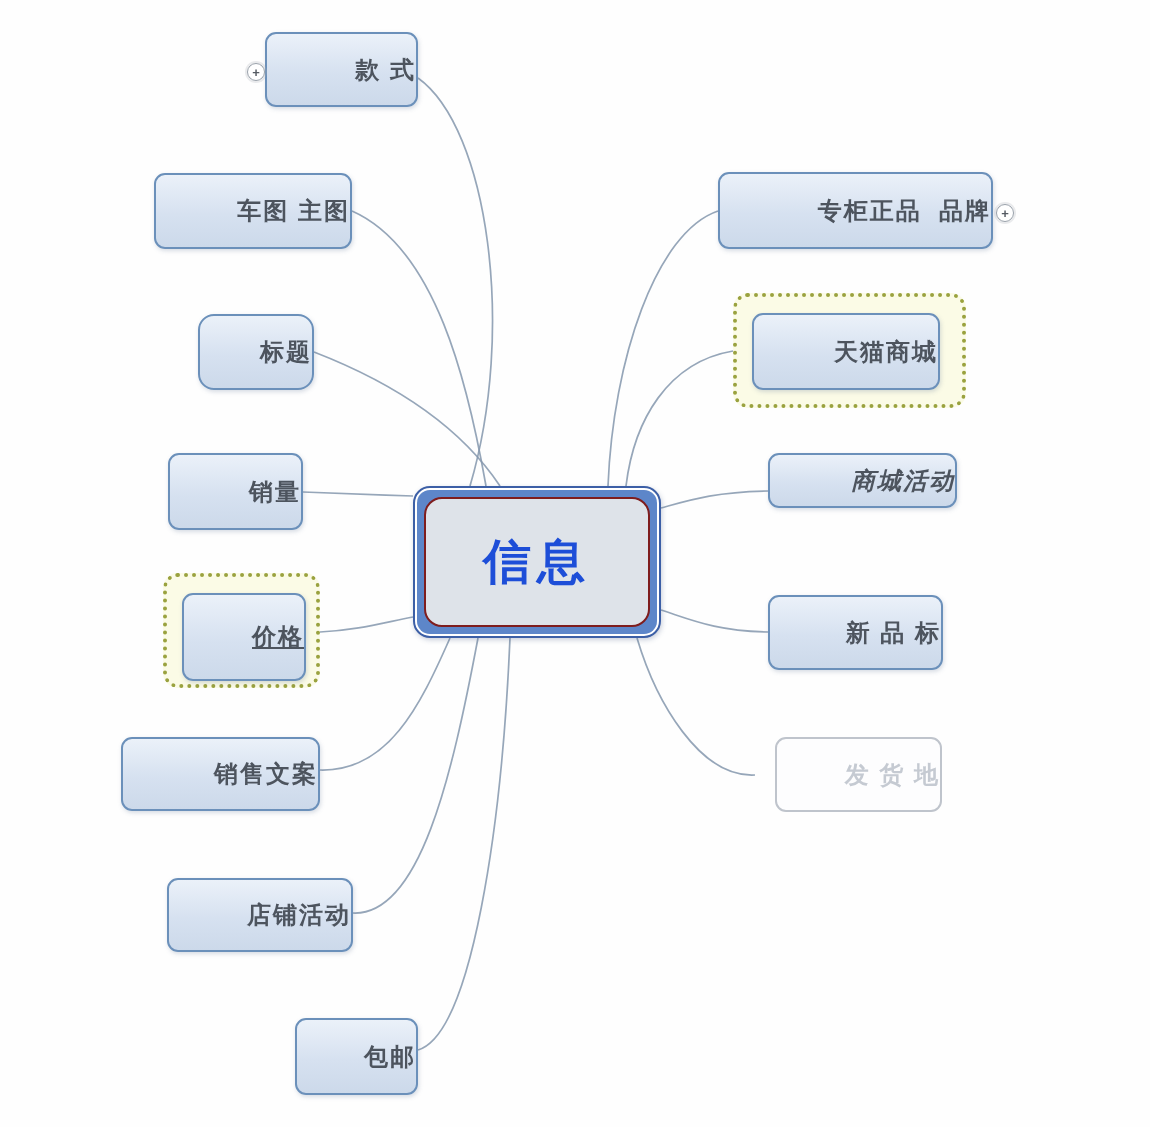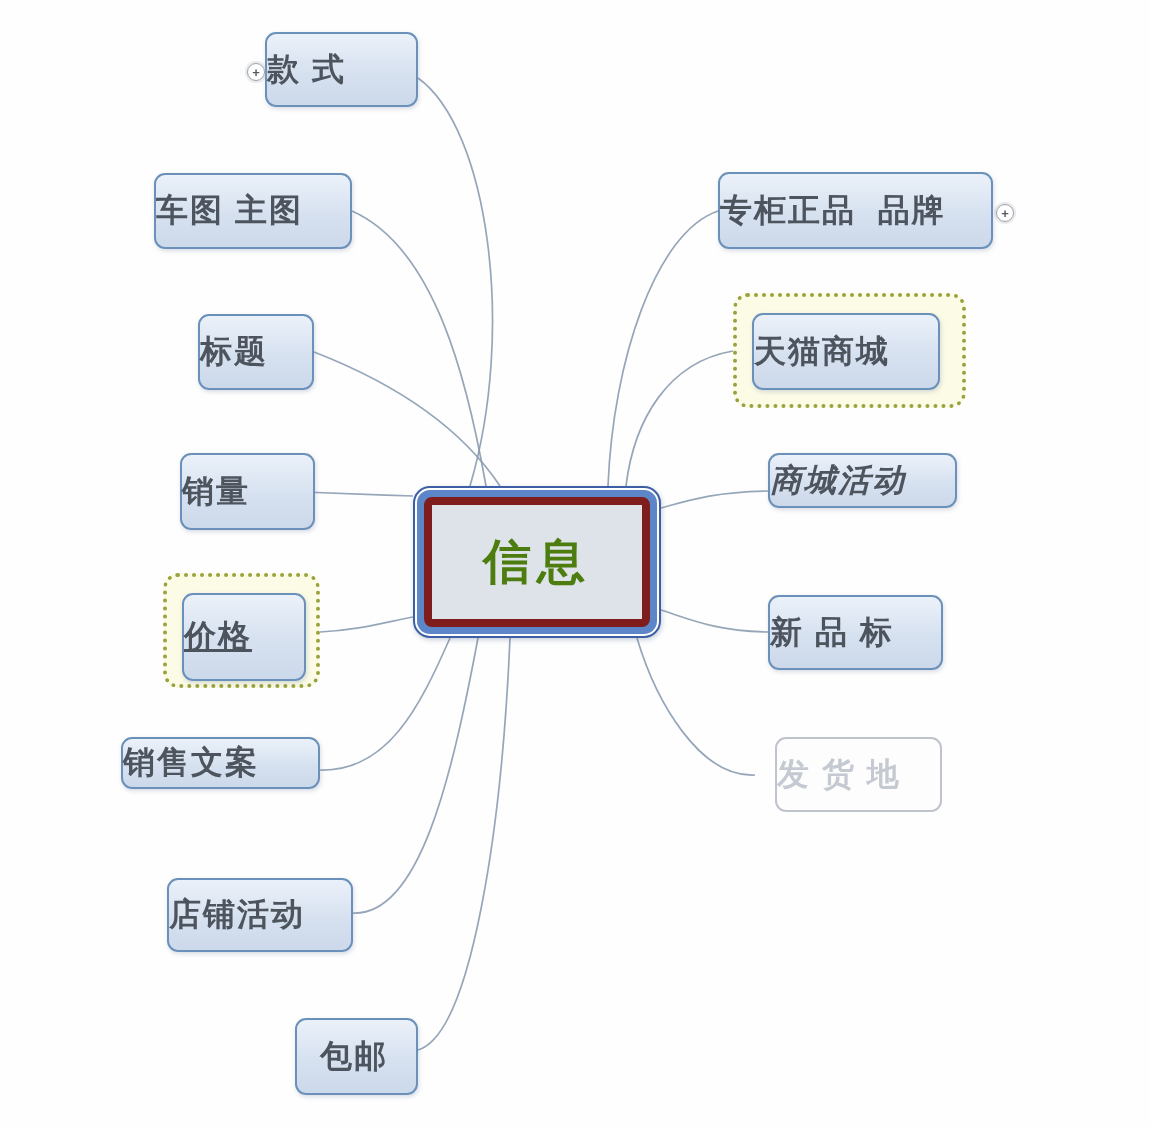--- a/index.html
+++ b/index.html
@@ -6,22 +6,22 @@
   #canvas{
     position:relative;width:1150px;height:1127px;overflow:hidden;
     background:#fefefe;font-family:"Liberation Sans","DejaVu Sans",sans-serif;
   }
   #edges{position:absolute;left:0;top:0;width:1150px;height:1127px;}
   #edges path{fill:none;stroke:#8496ad;stroke-width:1.7;opacity:.85;}
   .node{
     position:absolute;box-sizing:border-box;
     border:2.5px solid #6b90ba;border-radius:11px;
     background:linear-gradient(180deg,#ebf1f9 0%,#d6e1f0 55%,#ccd9ea 100%);
-    display:flex;align-items:center;justify-content:flex-start;
-    color:#4d545e;font-size:32px;font-weight:bold;letter-spacing:2px;
+    display:flex;align-items:center;justify-content:flex-end;
+    color:#4d545e;font-size:24px;font-weight:bold;letter-spacing:2px;
     box-shadow:1px 2px 4px rgba(100,120,150,.25);
     white-space:pre;
   }
   .node.faded{
     border-color:#bfc4cc;background:#fdfdfe;color:#c5cad2;box-shadow:none;margin-left:20px;
   }
   .hl{
     position:absolute;box-sizing:border-box;
     border:4px dotted #9aa23f;border-radius:15px;background:#fbfbe6;
   }
@@ -29,23 +29,23 @@
     position:absolute;box-sizing:border-box;
     border:2px solid #3c5fa6;border-radius:17px;padding:2px;background:#ffffff;
     box-shadow:1px 2px 5px rgba(80,100,140,.3);
   }
   .center-mid{
     box-sizing:border-box;width:100%;height:100%;
     background:#5d86c9;border-radius:13px;padding:7px;
   }
   .center-inner{
     box-sizing:border-box;width:100%;height:100%;
-    background:#dee3e9;border:8px solid #7f1d1d;border-radius:8px;
+    background:#dee3e9;border:2px solid #7f1d1d;border-radius:18px;
     display:flex;align-items:center;justify-content:center;
-    color:#4d7c0f;font-size:48px;font-weight:bold;letter-spacing:6px;
+    color:#1d4ed8;font-size:48px;font-weight:bold;letter-spacing:6px;
   }
   .badge{
     position:absolute;box-sizing:border-box;width:18px;height:18px;
     border:1.5px solid #99a1aa;border-radius:50%;background:rgba(255,255,255,.95);
     color:#555b63;font-size:13px;line-height:1;font-weight:bold;
     display:flex;align-items:center;justify-content:center;
     box-shadow:0 0 0 2px rgba(170,176,184,.25);
   }
 </style>
 </head>
@@ -70,25 +70,25 @@
 
   <div class="center-outer" id="center-node" style="left: 413px; top: 486px; width: 248px; height: 152px;">
     <div class="center-mid">
       <div class="center-inner">
         <span>信息</span>
       </div>
     </div>
   </div>
 <div class="node" style="left: 265px; top: 32px; width: 153px; height: 75px;"><span>款 式</span></div>
     <div class="node" style="left: 154px; top: 173px; width: 198px; height: 76px;"><span>车图 主图</span></div>
-    <div class="node" style="left: 198px; top: 314px; width: 116px; height: 76px;"><span>标题</span></div>
-    <div class="node" style="left: 180px; top: 453px; width: 135px; height: 77px;"><span>销量</span></div>
+    <div class="node" style="left: 198px; top: 314px; width: 116px; height: 76px; border-radius: 16px;"><span>标题</span></div>
+    <div class="node" style="left: 168px; top: 453px; width: 135px; height: 77px;"><span>销量</span></div>
     <div class="hl" style="left: 163px; top: 573px; width: 157px; height: 115px;"></div>
     <div class="node" style="left: 182px; top: 593px; width: 124px; height: 88px; text-decoration: underline;"><span>价格</span></div>
-    <div class="node" style="left: 121px; top: 737px; width: 199px; height: 52px;"><span>销售文案</span></div>
+    <div class="node" style="left: 121px; top: 737px; width: 199px; height: 74px;"><span>销售文案</span></div>
     <div class="node" style="left: 167px; top: 878px; width: 186px; height: 74px;"><span>店铺活动</span></div>
     <div class="node" style="left: 295px; top: 1018px; width: 123px; height: 77px; padding-left: 23px;"><span>包邮</span></div>
     <div class="node" style="left: 718px; top: 172px; width: 275px; height: 77px;"><span>专柜正品  品牌</span></div>
     <div class="hl" style="left: 733px; top: 293px; width: 233px; height: 115px;"></div>
     <div class="node" style="left: 752px; top: 313px; width: 188px; height: 77px;"><span>天猫商城</span></div>
     <div class="node" style="left: 768px; top: 453px; width: 189px; height: 55px; font-style: italic;"><span>商城活动</span></div>
     <div class="node" style="left: 768px; top: 595px; width: 175px; height: 75px;"><span>新 品 标</span></div>
     <div class="node faded" style="left: 755px; top: 737px; width: 167px; height: 75px;"><span>发 货 地</span></div>
     <div class="badge" style="left: 247px; top: 63px;">+</div>
     <div class="badge" style="left: 996px; top: 204px;">+</div>

